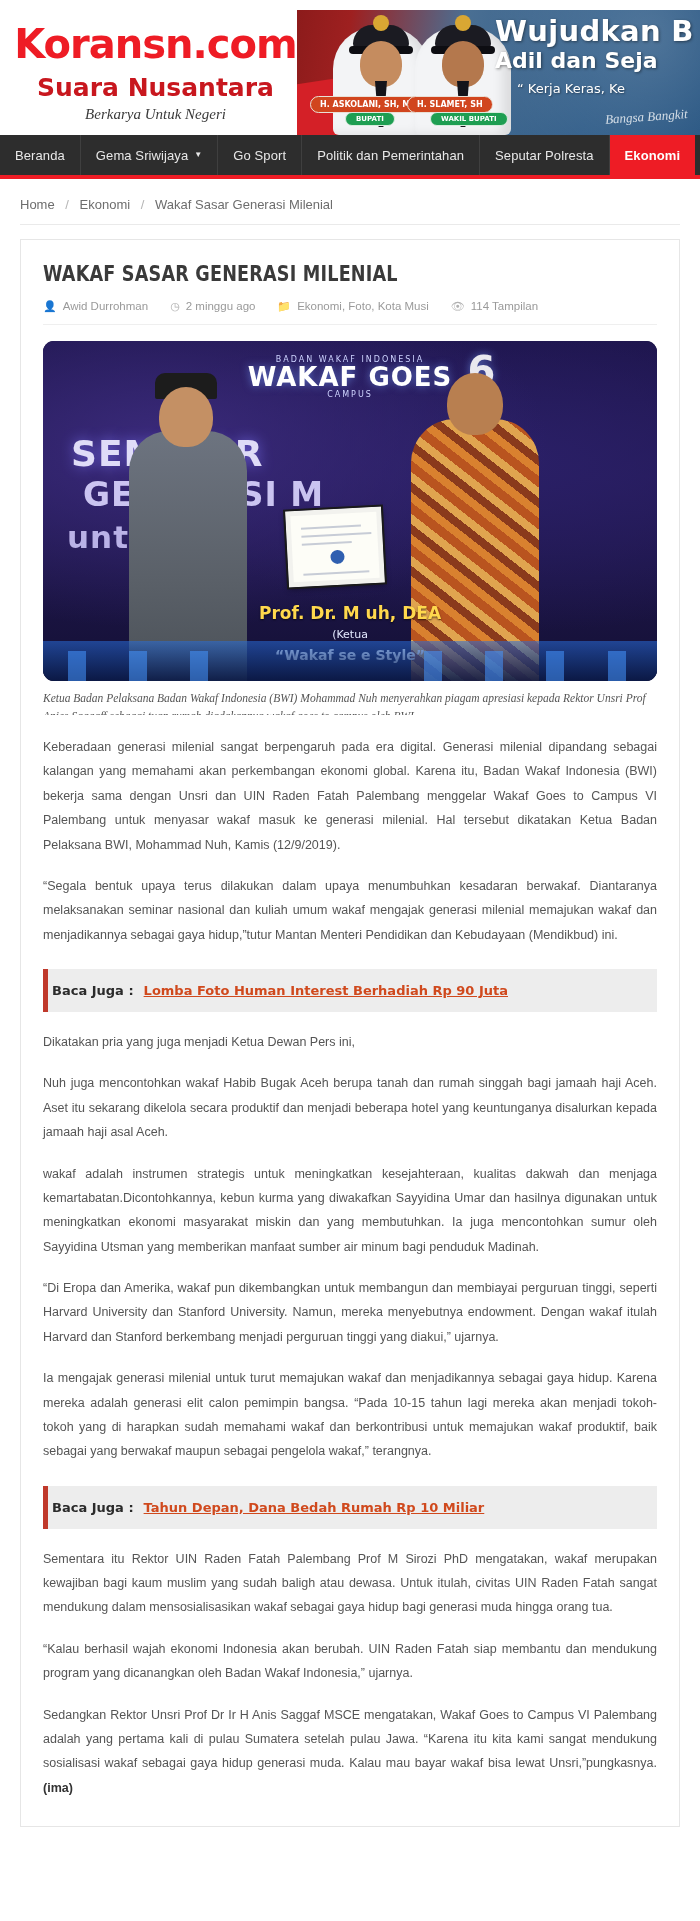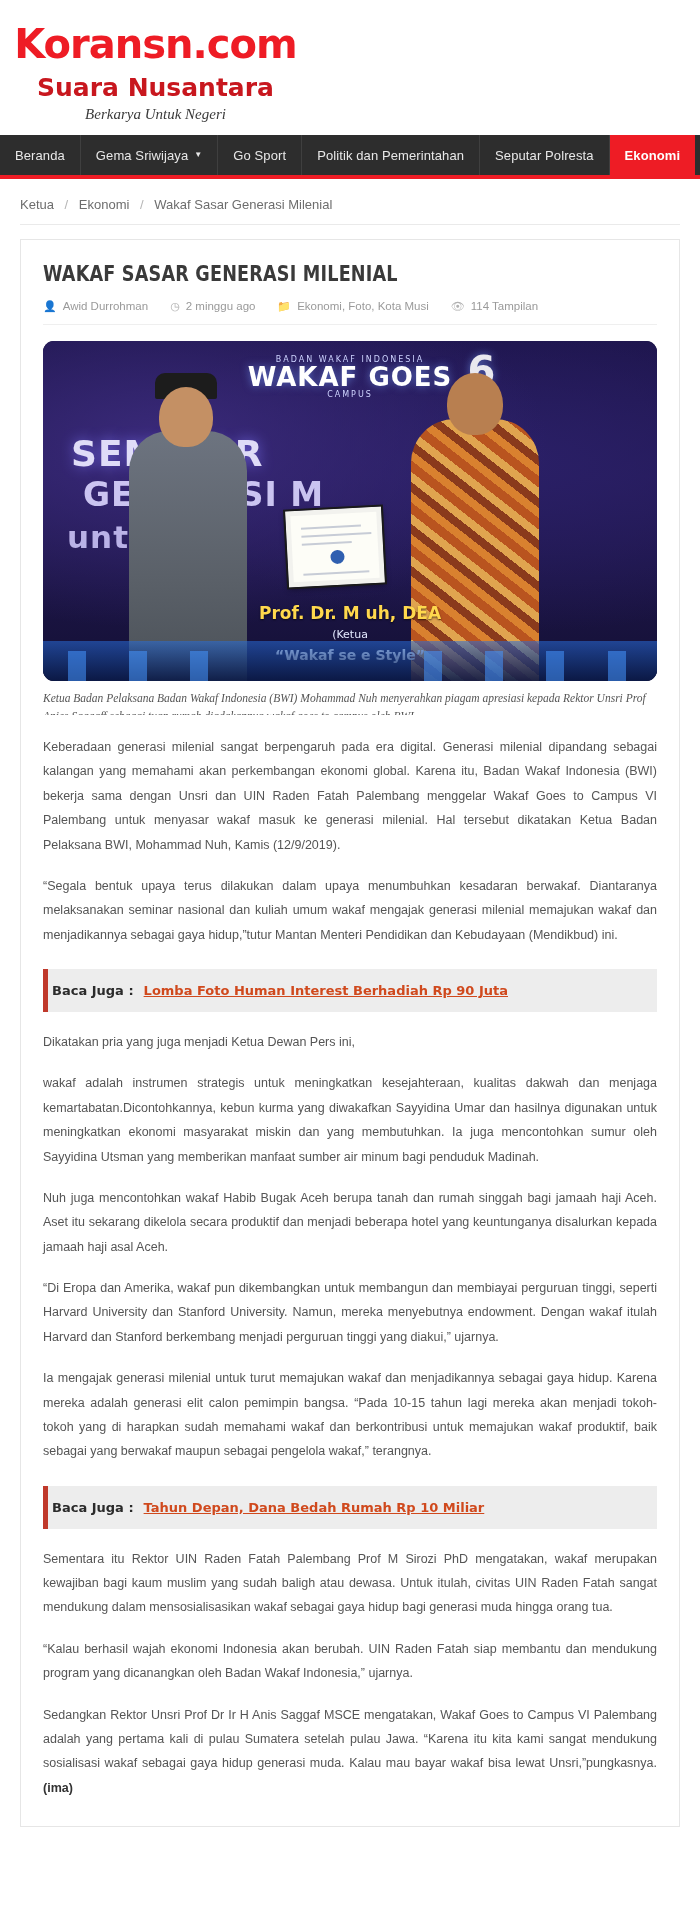--- a/index.html
+++ b/index.html
@@ -13,21 +13,20 @@
   }
 
   
   .header {
     display: flex;
     align-items: flex-start;
     background: #fff;
     padding: 10px 0 6px 0;
     height: 135px;
     overflow: hidden;
-    flex-direction: column;
   }
   .brand {
     width: 297px;
     padding-left: 14px;
     padding-top: 14px;
     flex: 0 0 297px;
     text-align: center;
   }
   .brand-main {
     font-family: "DejaVu Sans", sans-serif;
@@ -445,21 +444,21 @@
     <span>Ekonomi</span>
   </div>
   <div class="nav-item">
     
   </div>
 </div>
 
 <div class="wrap">
 
   <div class="breadcrumb">
-    <a href="#">Ketua</a>
+    <a href="#">Home</a>
     <span class="sep">/</span>
     <a href="#">Ekonomi</a>
     <span class="sep">/</span>
     <span>Wakaf Sasar Generasi Milenial</span>
   </div>
 
   <div class="card">
 
     <h1 class="article-title">WAKAF SASAR GENERASI MILENIAL</h1>
 
@@ -532,22 +531,22 @@
 
       <p>Keberadaan generasi milenial sangat berpengaruh pada era digital. Generasi milenial dipandang sebagai kalangan yang memahami akan perkembangan ekonomi global. Karena itu, Badan Wakaf Indonesia (BWI) bekerja sama dengan Unsri dan UIN Raden Fatah Palembang menggelar Wakaf Goes to Campus VI Palembang untuk menyasar wakaf masuk ke generasi milenial. Hal tersebut dikatakan Ketua Badan Pelaksana BWI, Mohammad Nuh, Kamis (12/9/2019).</p>
       <p>“Segala bentuk upaya terus dilakukan dalam upaya menumbuhkan kesadaran berwakaf. Diantaranya melaksanakan seminar nasional dan kuliah umum wakaf mengajak generasi milenial memajukan wakaf dan menjadikannya sebagai gaya hidup,”tutur Mantan Menteri Pendidikan dan Kebudayaan (Mendikbud) ini.</p>
 
       <div class="baca">
         <span class="baca-label">Baca Juga :</span>
         <a class="baca-link" href="#">Lomba Foto Human Interest Berhadiah Rp 90 Juta</a>
       </div>
 
       <p>Dikatakan pria yang juga menjadi Ketua Dewan Pers ini,</p>
+      <p>Nuh juga mencontohkan wakaf Habib Bugak Aceh berupa tanah dan rumah singgah bagi jamaah haji Aceh. Aset itu sekarang dikelola secara produktif dan menjadi beberapa hotel yang keuntunganya disalurkan kepada jamaah haji asal Aceh.</p>
       <p>wakaf adalah instrumen strategis untuk meningkatkan kesejahteraan, kualitas dakwah dan menjaga kemartabatan.Dicontohkannya, kebun kurma yang diwakafkan Sayyidina Umar dan hasilnya digunakan untuk meningkatkan ekonomi masyarakat miskin dan yang membutuhkan. Ia juga mencontohkan sumur oleh Sayyidina Utsman yang memberikan manfaat sumber air minum bagi penduduk Madinah.</p>
-      <p>Nuh juga mencontohkan wakaf Habib Bugak Aceh berupa tanah dan rumah singgah bagi jamaah haji Aceh. Aset itu sekarang dikelola secara produktif dan menjadi beberapa hotel yang keuntunganya disalurkan kepada jamaah haji asal Aceh.</p>
       <p>“Di Eropa dan Amerika, wakaf pun dikembangkan untuk membangun dan membiayai perguruan tinggi, seperti Harvard University dan Stanford University. Namun, mereka menyebutnya endowment. Dengan wakaf itulah Harvard dan Stanford berkembang menjadi perguruan tinggi yang diakui,” ujarnya.</p>
       <p>Ia mengajak generasi milenial untuk turut memajukan wakaf dan menjadikannya sebagai gaya hidup. Karena mereka adalah generasi elit calon pemimpin bangsa. “Pada 10-15 tahun lagi mereka akan menjadi tokoh-tokoh yang di harapkan sudah memahami wakaf dan berkontribusi untuk memajukan wakaf produktif, baik sebagai yang berwakaf maupun sebagai pengelola wakaf,” terangnya.</p>
 
       <div class="baca">
         <span class="baca-label">Baca Juga :</span>
         <a class="baca-link" href="#">Tahun Depan, Dana Bedah Rumah Rp 10 Miliar</a>
       </div>
 
       <p>Sementara itu Rektor UIN Raden Fatah Palembang Prof M Sirozi PhD mengatakan, wakaf merupakan kewajiban bagi kaum muslim yang sudah baligh atau dewasa. Untuk itulah, civitas UIN Raden Fatah sangat mendukung dalam mensosialisasikan wakaf sebagai gaya hidup bagi generasi muda hingga orang tua.</p>
       <p>“Kalau berhasil wajah ekonomi Indonesia akan berubah. UIN Raden Fatah siap membantu dan mendukung program yang dicanangkan oleh Badan Wakaf Indonesia,” ujarnya.</p>

